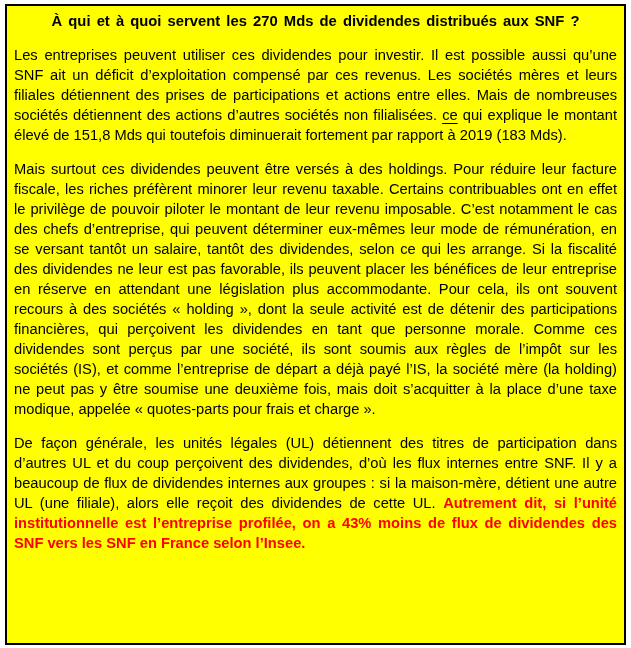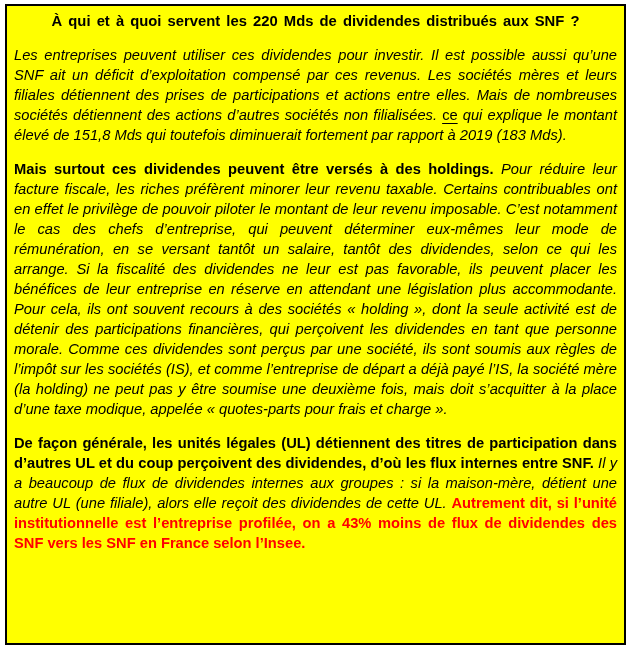--- a/index.html
+++ b/index.html
@@ -43,35 +43,35 @@
     text-align: center;
     word-spacing: 2px;
   }
   .para {
     margin: 0 0 14px 0;
     font-size: 14.7px;
     line-height: 20px;
     text-align: justify;
   }
   .para:last-child { margin-bottom: 0; }
-  .seg-normal { font-weight: 400; font-style: italic; }
-  .seg-bold { font-weight: 700; }
+  .seg-normal { font-weight: 400; }
+  .seg-bold { font-weight: 400; }
   .seg-bold-red { font-weight: 700; color: var(--red); }
   .seg-grammar-check {
     text-decoration-line: underline;
     text-decoration-style: wavy;
     text-decoration-color: var(--green);
     text-decoration-thickness: 1px;
     text-underline-offset: 3px;
     text-decoration: underline;
   }
 </style>
 </head>
 <body>
 
 <div class="text-frame">
-  <p class="doc-title">À qui et à quoi servent les 220 Mds de dividendes distribués aux SNF ?</p>
+  <p class="doc-title">À qui et à quoi servent les 270 Mds de dividendes distribués aux SNF ?</p>
   <div id="paragraphs">
       <p class="para"><span class="seg-normal">Les entreprises peuvent utiliser ces dividendes pour investir. Il est possible aussi qu’une SNF ait un déficit d’exploitation compensé par ces revenus. Les sociétés mères et leurs filiales détiennent des prises de participations et actions entre elles. Mais de nombreuses sociétés détiennent des actions d’autres sociétés non filialisées. </span><span class="seg-grammar-check">ce</span><span class="seg-normal"> qui explique le montant élevé de 151,8 Mds qui toutefois diminuerait fortement par rapport à 2019 (183 Mds).</span></p>
       <p class="para"><span class="seg-bold">Mais surtout ces dividendes peuvent être versés à des holdings.</span><span class="seg-normal"> Pour réduire leur facture fiscale, les riches préfèrent minorer leur revenu taxable. Certains contribuables ont en effet le privilège de pouvoir piloter le montant de leur revenu imposable. C’est notamment le cas des chefs d’entreprise, qui peuvent déterminer eux-mêmes leur mode de rémunération, en se versant tantôt un salaire, tantôt des dividendes, selon ce qui les arrange. Si la fiscalité des dividendes ne leur est pas favorable, ils peuvent placer les bénéfices de leur entreprise en réserve en attendant une législation plus accommodante. Pour cela, ils ont souvent recours à des sociétés « holding », dont la seule activité est de détenir des participations financières, qui perçoivent les dividendes en tant que personne morale. Comme ces dividendes sont perçus par une société, ils sont soumis aux règles de l’impôt sur les sociétés (IS), et comme l’entreprise de départ a déjà payé l’IS, la société mère (la holding) ne peut pas y être soumise une deuxième fois, mais doit s’acquitter à la place d’une taxe modique, appelée « quotes-parts pour frais et charge ».</span></p>
       <p class="para"><span class="seg-bold">De façon générale, les unités légales (UL) détiennent des titres de participation dans d’autres UL et du coup perçoivent des dividendes, d’où les flux internes entre SNF.</span><span class="seg-normal"> Il y a beaucoup de flux de dividendes internes aux groupes : si la maison-mère, détient une autre UL (une filiale), alors elle reçoit des dividendes de cette UL. </span><span class="seg-bold-red">Autrement dit, si l’unité institutionnelle est l’entreprise profilée, on a 43% moins de flux de dividendes des SNF vers les SNF en France selon l’Insee.</span></p>
     </div>
 </div>
 
 </body></html>

